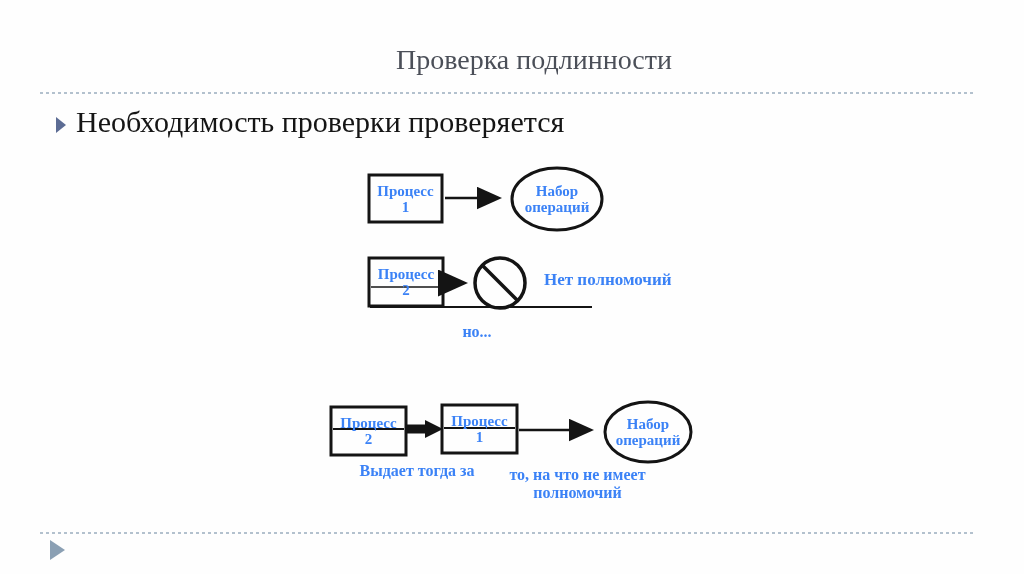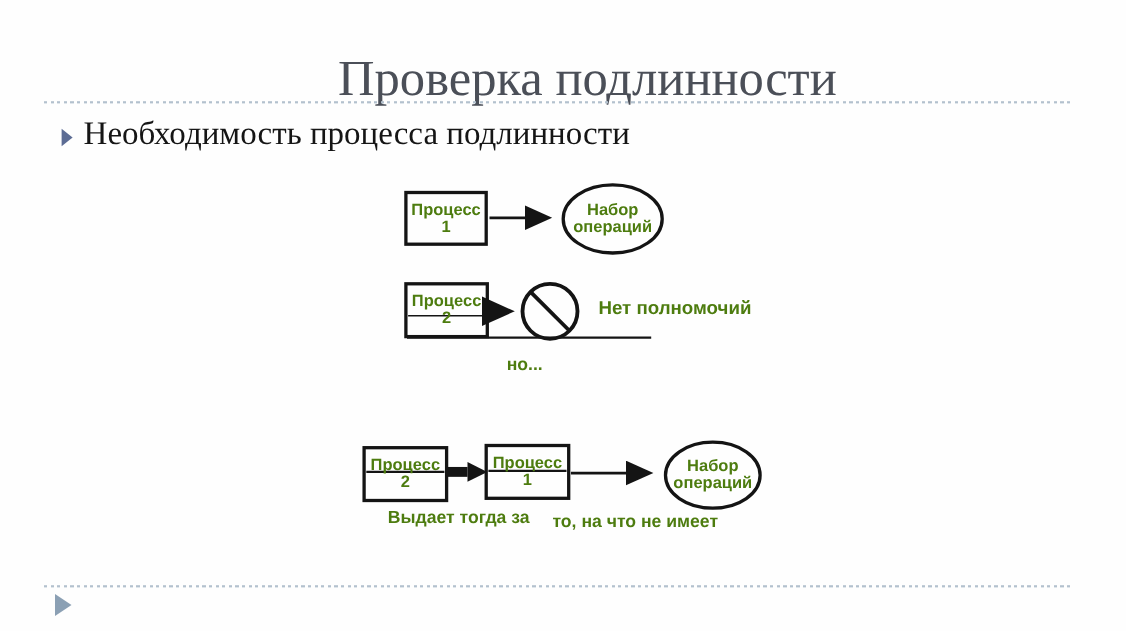--- a/index.html
+++ b/index.html
@@ -7,21 +7,21 @@
     position:relative;
     width:1024px;height:574px;
     background:#fefefe;
     overflow:hidden;
     font-family:"Liberation Serif", serif;
   }
   .abs{position:absolute;}
   .slide-title{
     left:0;right:0;top:44px;
     text-align:center;
-    font-size:46px;
+    font-size:28px;
     color:#4b4f58;
     font-family:"Liberation Serif", serif;
     padding-left:44px;
   }
   .divider{
     left:40px;width:935px;height:2px;
     background:repeating-linear-gradient(to right,#b3c1ce 0 3px,transparent 3px 6px);
   }
   .divider.top{top:92px;}
   .divider.bottom{top:532px;}
@@ -40,41 +40,41 @@
   }
   .footer-marker{
     left:50px;top:540px;
     width:0;height:0;
     border-left:15px solid #8ba0b4;
     border-top:10px solid transparent;
     border-bottom:10px solid transparent;
   }
   svg.shapes{left:0;top:0;width:1024px;height:574px;}
   .dlabel{
-    font-family:Liberation Sans, sans-serif;
+    font-family:Liberation Serif, serif;
     font-weight:bold;
-    color:#4d7c0f;
+    color:#3b82f6;
     text-align:center;
     line-height:16px;
     font-size:15px;
   }
   .boxlab{display:flex;flex-direction:column;align-items:center;justify-content:center;}
   .note{line-height:18px;font-size:15.5px;}
   .big{font-size:17px;}
 </style>
 </head>
 <body>
 
 <div class="slide">
 
   <div class="abs slide-title">Проверка подлинности</div>
   <div class="abs divider top"></div>
 
   <div class="abs bullet-marker"></div>
-  <div class="abs bullet-text">Необходимость процесса подлинности</div>
+  <div class="abs bullet-text">Необходимость проверки проверяется</div>
 
   <svg class="abs shapes" viewBox="0 0 1024 574" xmlns="http://www.w3.org/2000/svg">
     <defs>
       <marker id="ah" markerWidth="11" markerHeight="10" refX="8" refY="4.5" orient="auto">
         <path d="M0,0 L10,4.5 L0,9 z" fill="#141414"></path>
       </marker>
     </defs>
 
     <rect x="369" y="175" width="73" height="47" fill="none" stroke="#141414" stroke-width="3"></rect>
     <line x1="445" y1="198" x2="497" y2="198" stroke="#141414" stroke-width="2.5" marker-end="url(#ah)"></line>
@@ -124,18 +124,19 @@
     <span>1</span>
   </div>
   <div class="abs dlabel boxlab" style="left:605px;top:402px;width:86px;height:60px;">
     <span>Набор</span>
     <span>операций</span>
   </div>
 
   <div class="abs dlabel" style="left:352px;top:463px;width:130px;font-size:16px;">Выдает тогда за</div>
   <div class="abs dlabel note" style="left:480px;top:466px;width:195px;font-size:16px;">
     <div>то, на что не имеет</div>
+    <div>полномочий</div>
   </div>
 
   <div class="abs divider bottom"></div>
   <div class="abs footer-marker"></div>
 
 </div>
 
 </body></html>

